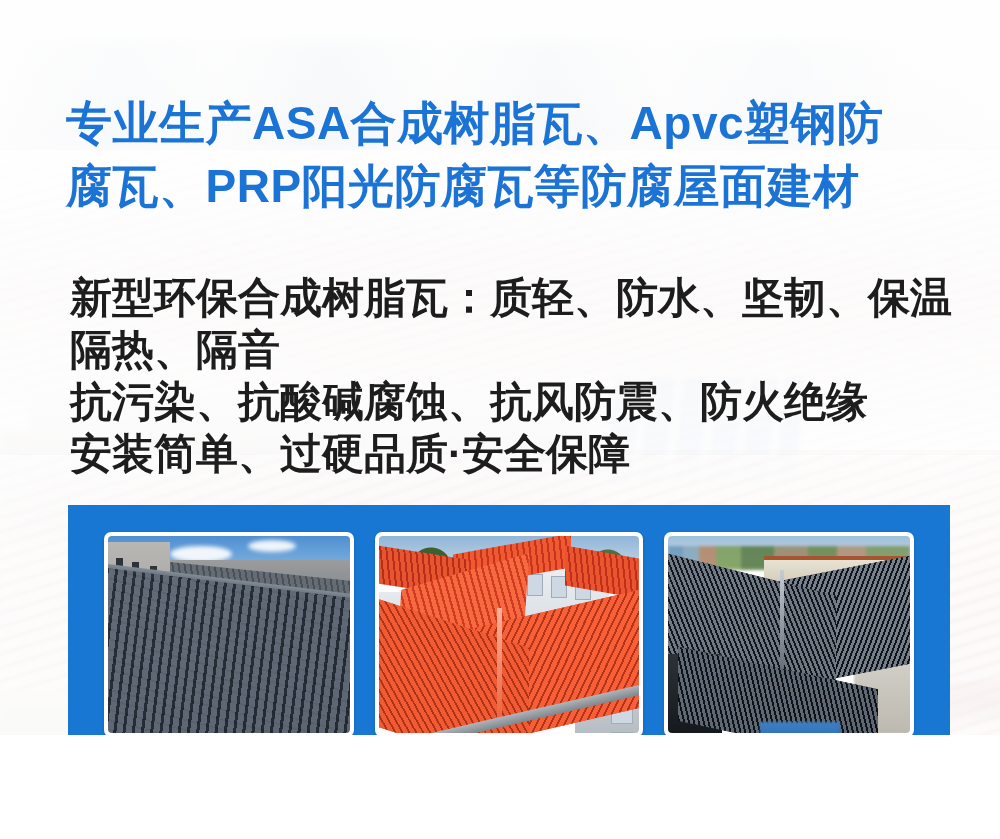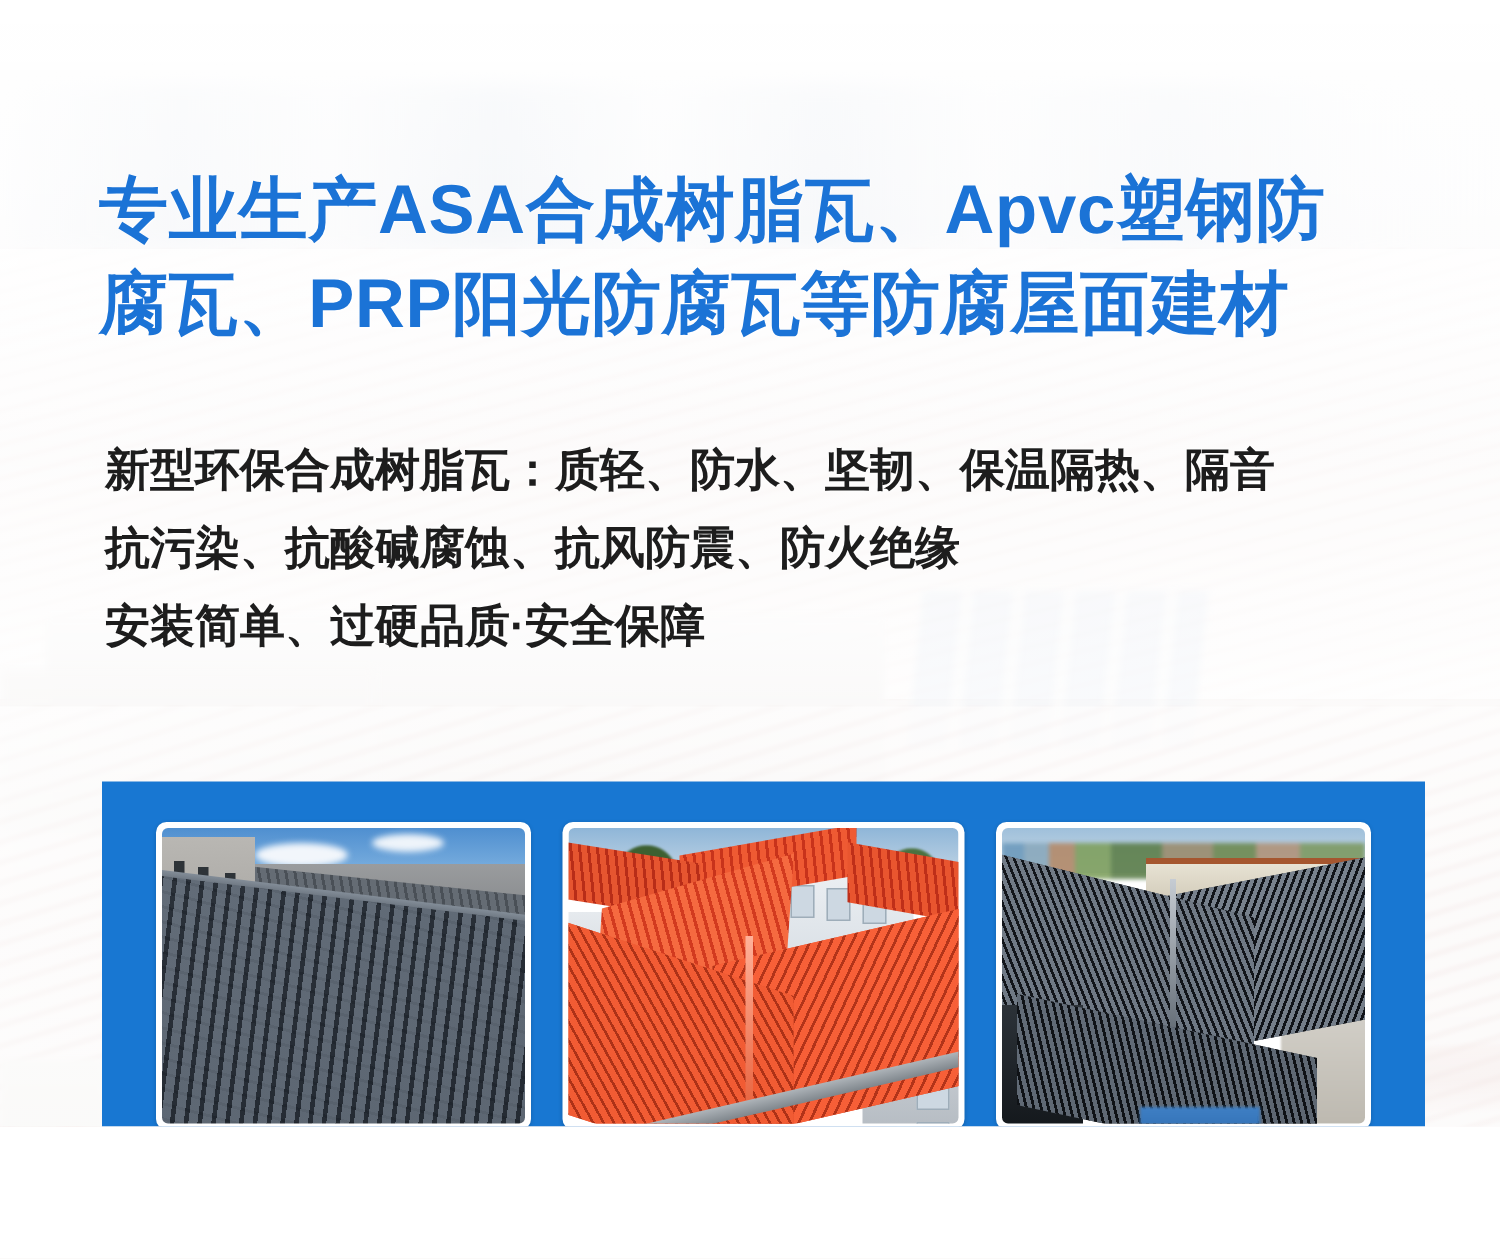--- a/index.html
+++ b/index.html
@@ -10,21 +10,20 @@
   body {
     font-family: "Liberation Sans", "DejaVu Sans", sans-serif;
   }
 
   #banner {
     position: relative;
     width: 1000px;
     height: 735px;
     overflow: hidden;
     background: #f7f4f3;
-    margin-top: 16px;
   }
 
   
   .bg-layer {
     position: absolute;
     inset: 0;
     overflow: hidden;
   }
 
   
@@ -174,21 +173,21 @@
       0 0 1px rgba(255,255,255,.9),
       1px 1px 0 rgba(255,255,255,.55);
   }
 
   .subhead {
     position: absolute;
     left: 70px;
     top: 272px;
     width: 890px;
     color: #1d1d1d;
-    font-size: 30px;
+    font-size: 42px;
     font-weight: 700;
     line-height: 52px;
     white-space: pre-line;
     text-shadow:
       0 0 3px rgba(255,255,255,.95),
       0 0 6px rgba(255,255,255,.8);
   }
 
   
   .gallery {

